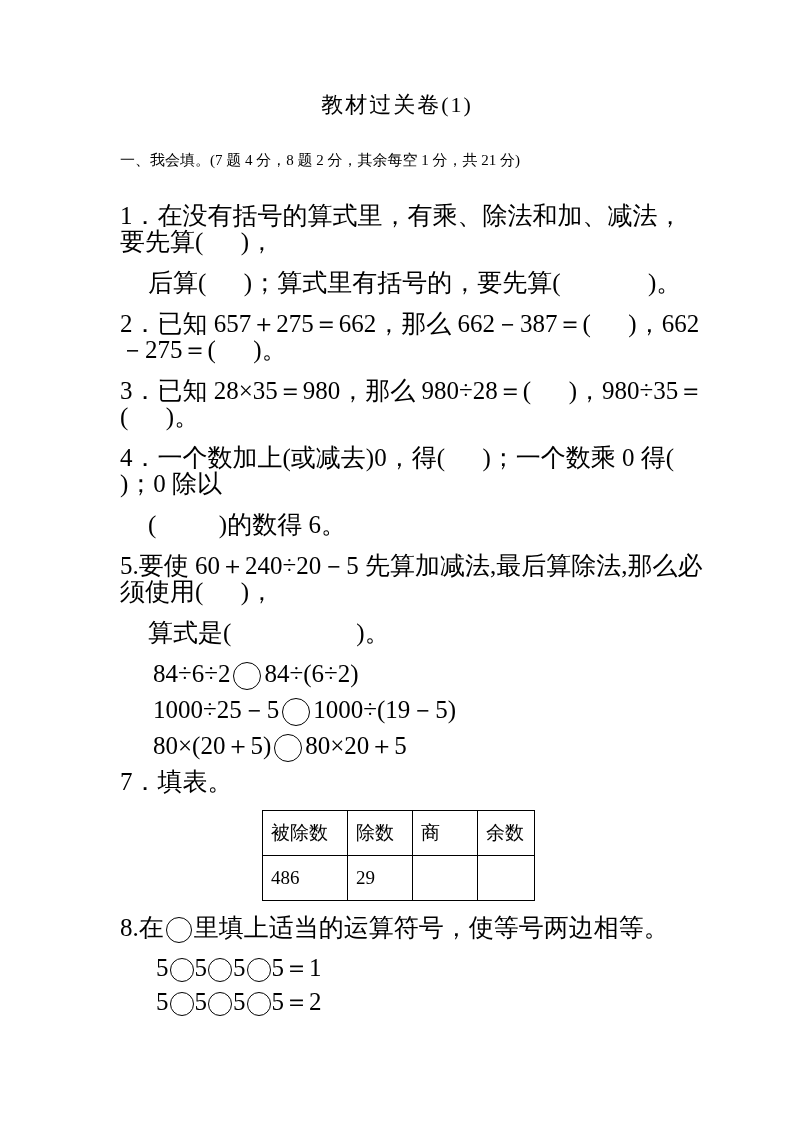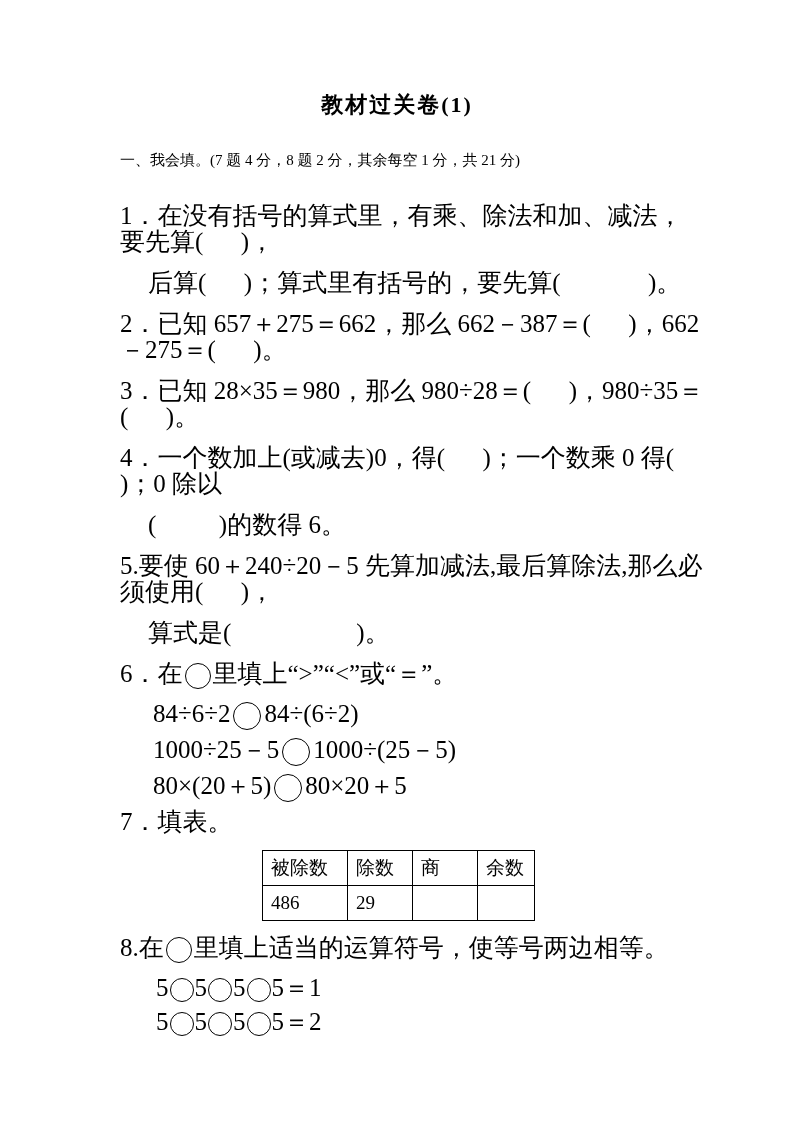--- a/index.html
+++ b/index.html
@@ -10,21 +10,21 @@
     font-family: "Liberation Serif", "DejaVu Serif", serif;
   }
   .page {
     width: 794px; height: 1123px;
     padding: 90px 88px 0 120px;
     overflow: hidden;
     position: relative;
   }
   [data-bind] { white-space: pre-wrap; }
   .title {
-    font-size: 22px; font-weight: bold;
+    font-size: 22px; font-weight: normal;
     text-align: center;
     margin: 0 -88px 22px -120px;
     letter-spacing: 2px;
   }
   .heading { font-size: 15px; line-height: 26px; margin-bottom: 30px; margin-top: 27px; }
   .q-line { font-size: 25px; line-height: 26px; margin-bottom: 15px; }
   .question { margin-bottom: 2px; }
   .cont { padding-left: 28px; }
   .cmp  { padding-left: 33px; margin-bottom: 7px; }
   .cmp8 { padding-left: 36px; margin-bottom: 7px; }
@@ -39,21 +39,21 @@
   .c28 { width: 28px; height: 28px; vertical-align: -8px; margin: 0 3px; }
   .c24 { width: 24px; height: 24px; vertical-align: -6px; margin: 0 1px; }
   table.fill-table {
     border-collapse: collapse;
     margin: 4px 0 14px 142px;
   }
   table.fill-table th, table.fill-table td {
     border: 1px solid #000;
     font-size: 19px; font-weight: normal;
     text-align: left; vertical-align: middle;
-    padding: 0 8px; height: 35px;
+    padding: 0 8px; height: 45px;
   }
   table.fill-table th:nth-child(1), table.fill-table td:nth-child(1) { width: 85px; }
   table.fill-table th:nth-child(2), table.fill-table td:nth-child(2) { width: 65px; }
   table.fill-table th:nth-child(3), table.fill-table td:nth-child(3) { width: 65px; }
   table.fill-table th:nth-child(4), table.fill-table td:nth-child(4) { width: 57px; }
 </style>
 </head>
 <body>
 
 <div class="page">
@@ -79,23 +79,22 @@
     <div class="q-line"><span data-bind="q4.num">4．</span><span data-bind="q4.line1">一个数加上(或减去)0，得(      )；一个数乘 0 得(      )；0 除以</span></div>
     <div class="q-line cont"><span data-bind="q4.line2">(          )的数得 6。</span></div>
   </div>
 
   <div class="question">
     <div class="q-line"><span data-bind="q5.num">5.</span><span data-bind="q5.line1">要使 60＋240÷20－5 先算加减法,最后算除法,那么必须使用(      )，</span></div>
     <div class="q-line cont"><span data-bind="q5.line2">算式是(                    )。</span></div>
   </div>
 
   <div class="question">
-    <div class="q-line circle-line"><span data-bind="q6.num">6．</span><span data-bind="q6.pre">在</span><span class="circle c26"></span><span data-bind="q6.post">里填上“&gt;”“&lt;”或“＝”。</span></div>
     <div class="q-line cmp"><span data-bind="q6.comparisons.0.left">84÷6÷2</span><span class="circle c28"></span><span data-bind="q6.comparisons.0.right">84÷(6÷2)</span></div>
-    <div class="q-line cmp"><span data-bind="q6.comparisons.1.left">1000÷25－5</span><span class="circle c28"></span><span data-bind="q6.comparisons.1.right">1000÷(25－5)</span></div>
+    <div class="q-line cmp"><span data-bind="q6.comparisons.1.left">1000÷25－5</span><span class="circle c28"></span><span data-bind="q6.comparisons.1.right">1000÷(19－5)</span></div>
     <div class="q-line cmp"><span data-bind="q6.comparisons.2.left">80×(20＋5)</span><span class="circle c28"></span><span data-bind="q6.comparisons.2.right">80×20＋5</span></div>
   </div>
 
   <div class="question">
     <div class="q-line"><span data-bind="q7.num">7．</span><span data-bind="q7.line1">填表。</span></div>
     <table class="fill-table">
       <tbody>
           <tr>
         <th data-bind="q7.table.headers.0">被除数</th>
         <th data-bind="q7.table.headers.1">除数</th>

